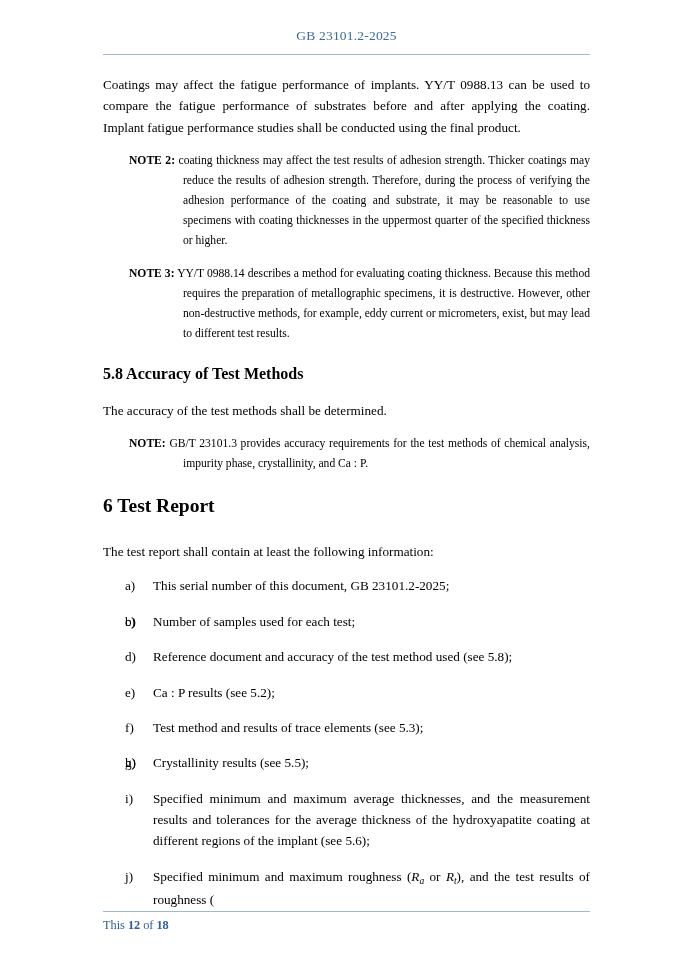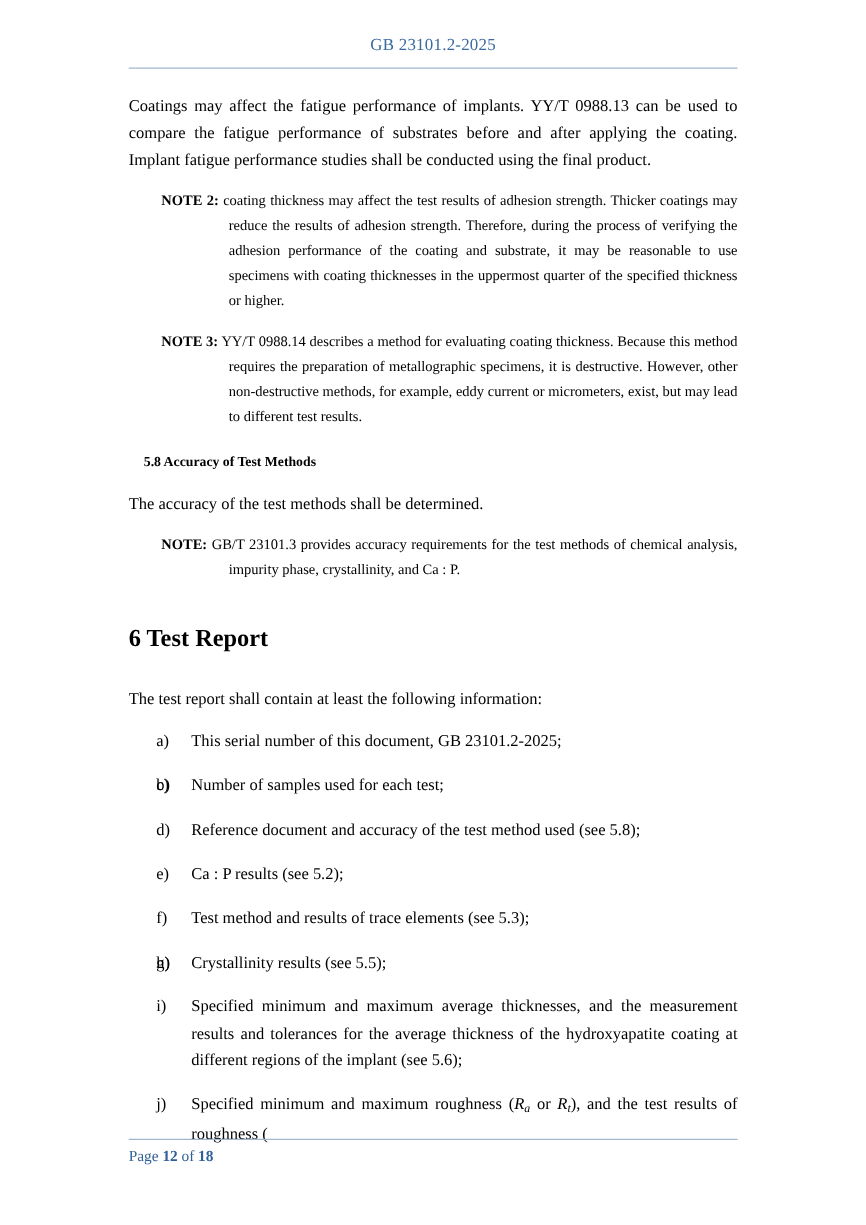--- a/index.html
+++ b/index.html
@@ -64,27 +64,27 @@
   }
   .note-inner {
     display: block;
     padding-left: 54px;
     text-indent: -54px;
   }
   .note-label {
     font-weight: bold;
   }
   h3.sub-heading {
-    margin: 18px 0 14px 12px;
-    font-size: 11px;
+    margin: 18px 0 14px 0;
+    font-size: 16px;
     font-weight: bold;
     line-height: 1.5;
   }
   h2.main-heading {
-    margin: 32px 0 22px 0;
+    margin: 18px 0 22px 0;
     font-size: 19.5px;
     font-weight: bold;
     line-height: 1.4;
   }
   .list {
     margin: 0;
     padding: 0;
     list-style: none;
   }
   .list-item {
@@ -246,17 +246,17 @@
       </li>
 
     </ul>
 
   </div>
 
   <div class="footer-rule"></div>
 
   <div class="page-footer">
     <div class="footer-right">
-      <span>Page</span><span class="footer-num">12</span><span>of</span><span class="footer-num">18</span>
+      <span>This</span><span class="footer-num">12</span><span>of</span><span class="footer-num">18</span>
     </div>
   </div>
 
 </div>
 
 </body></html>

